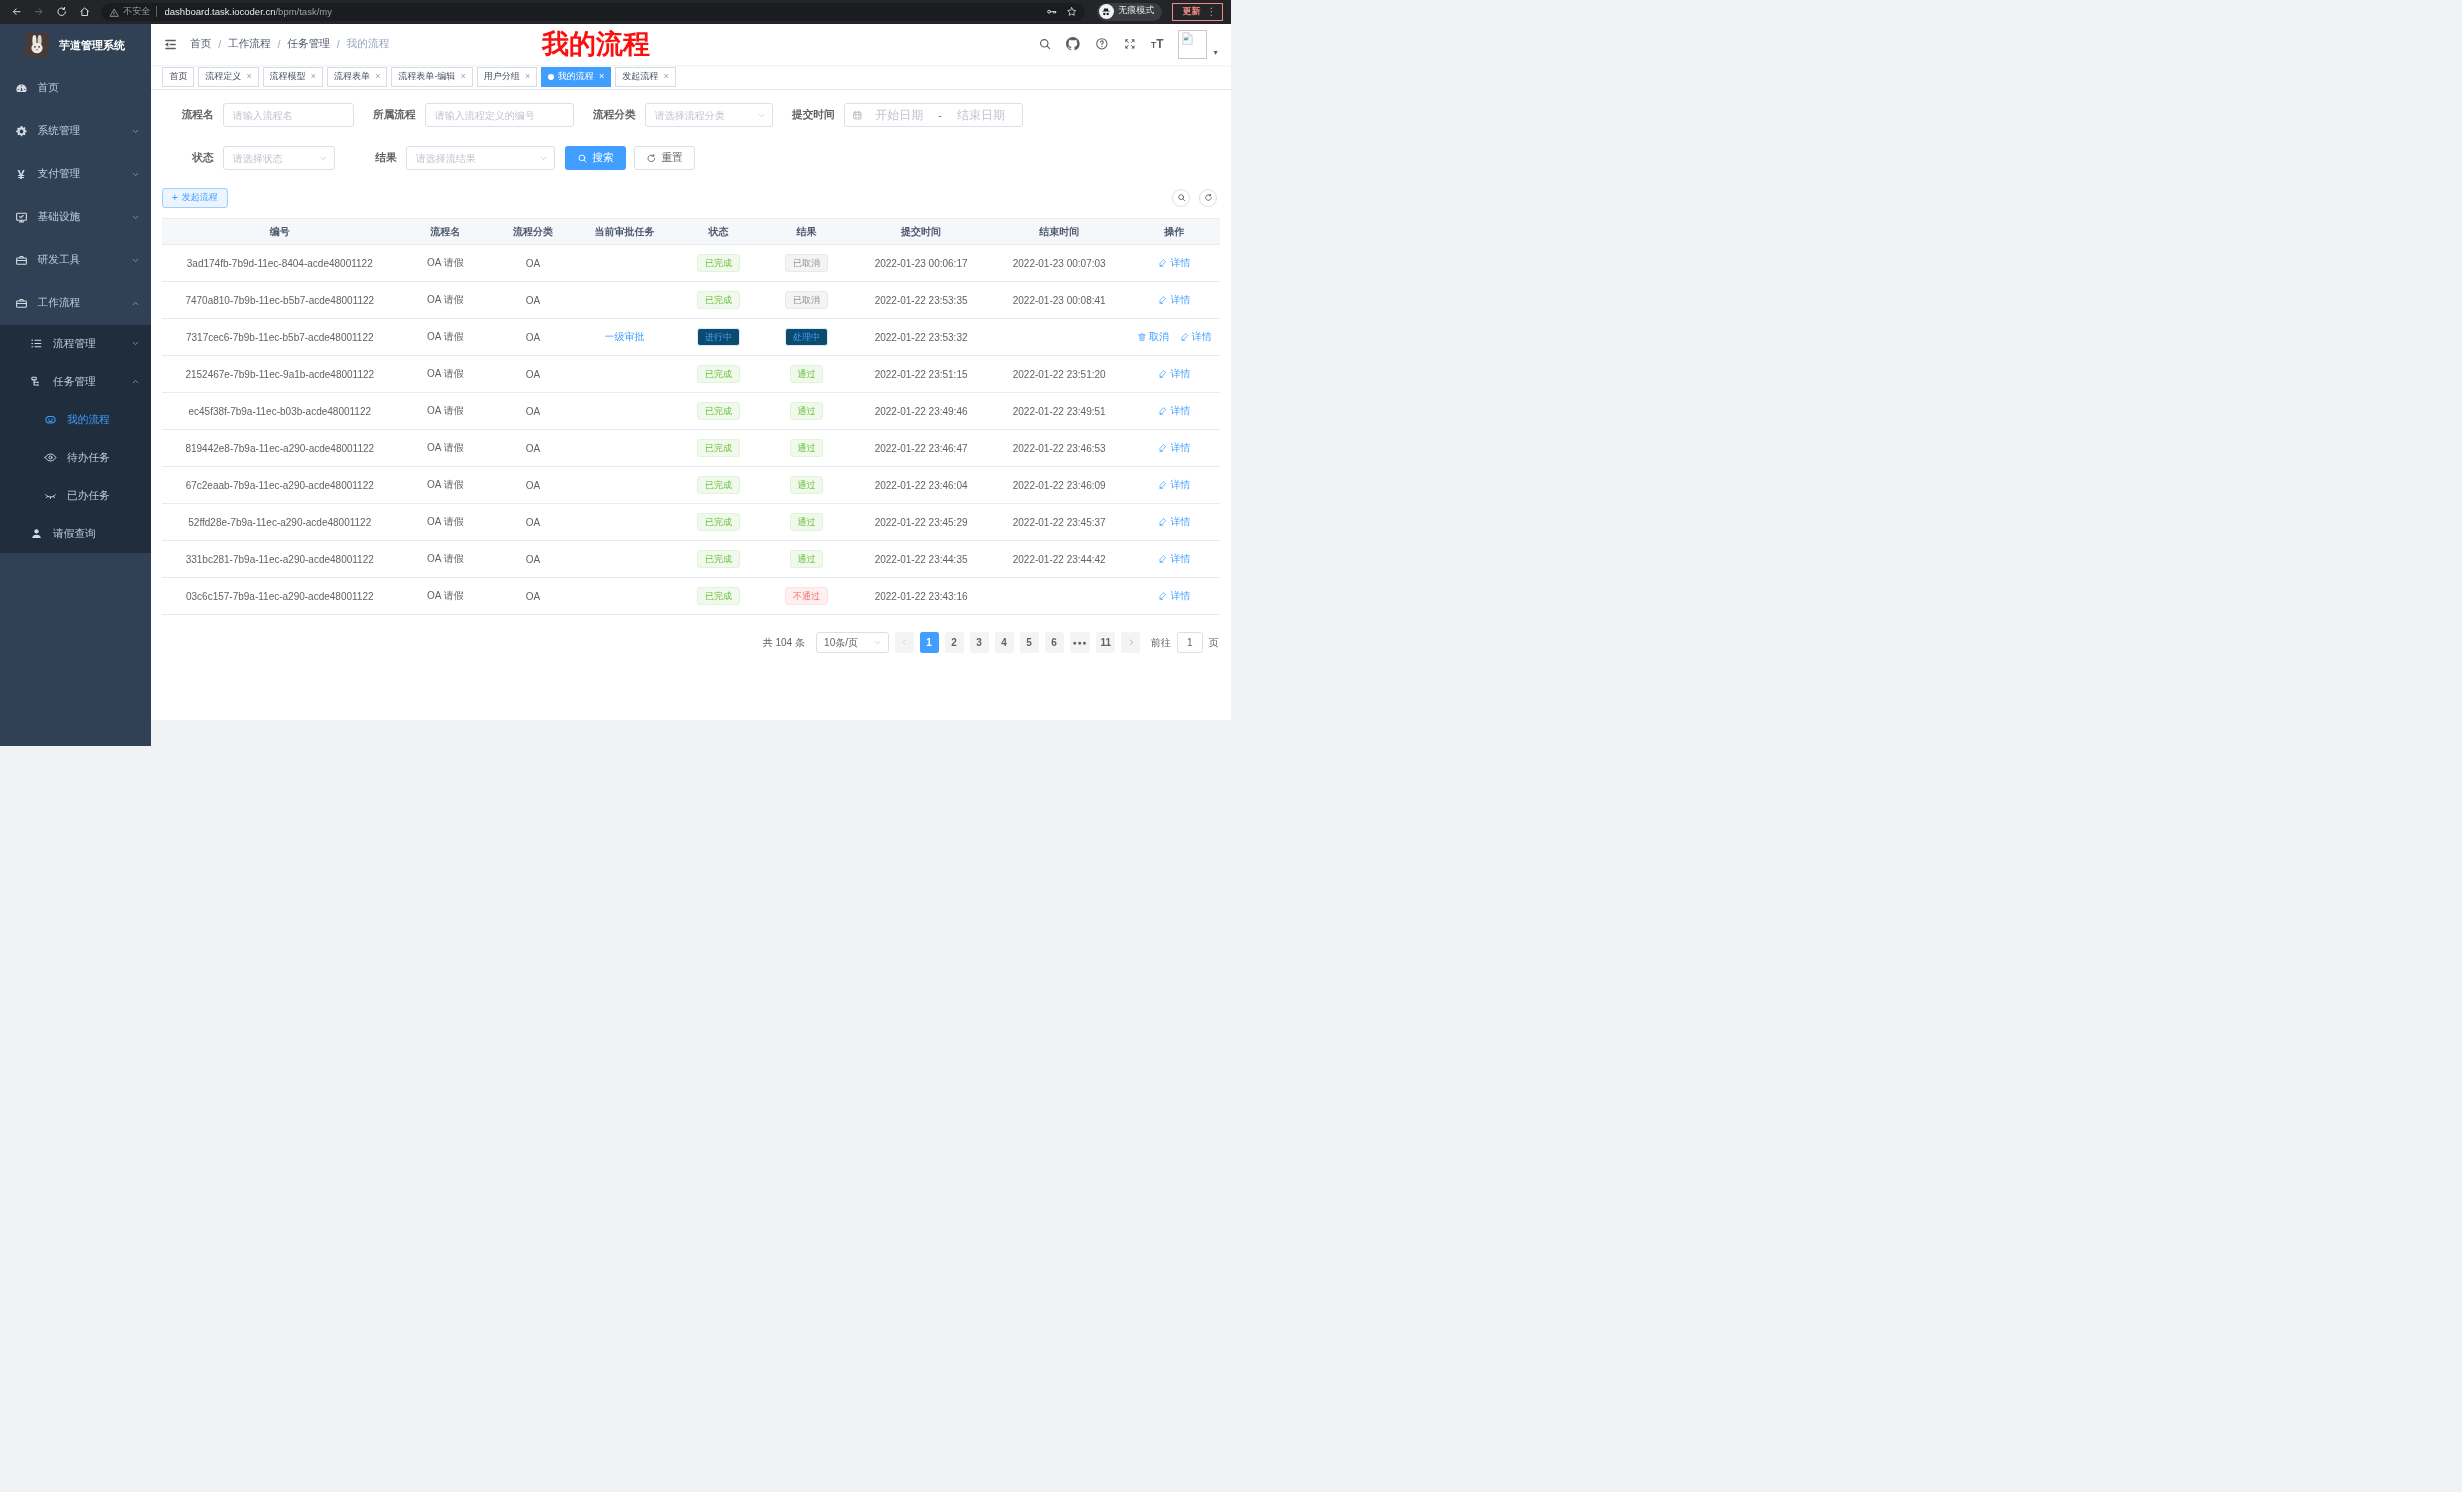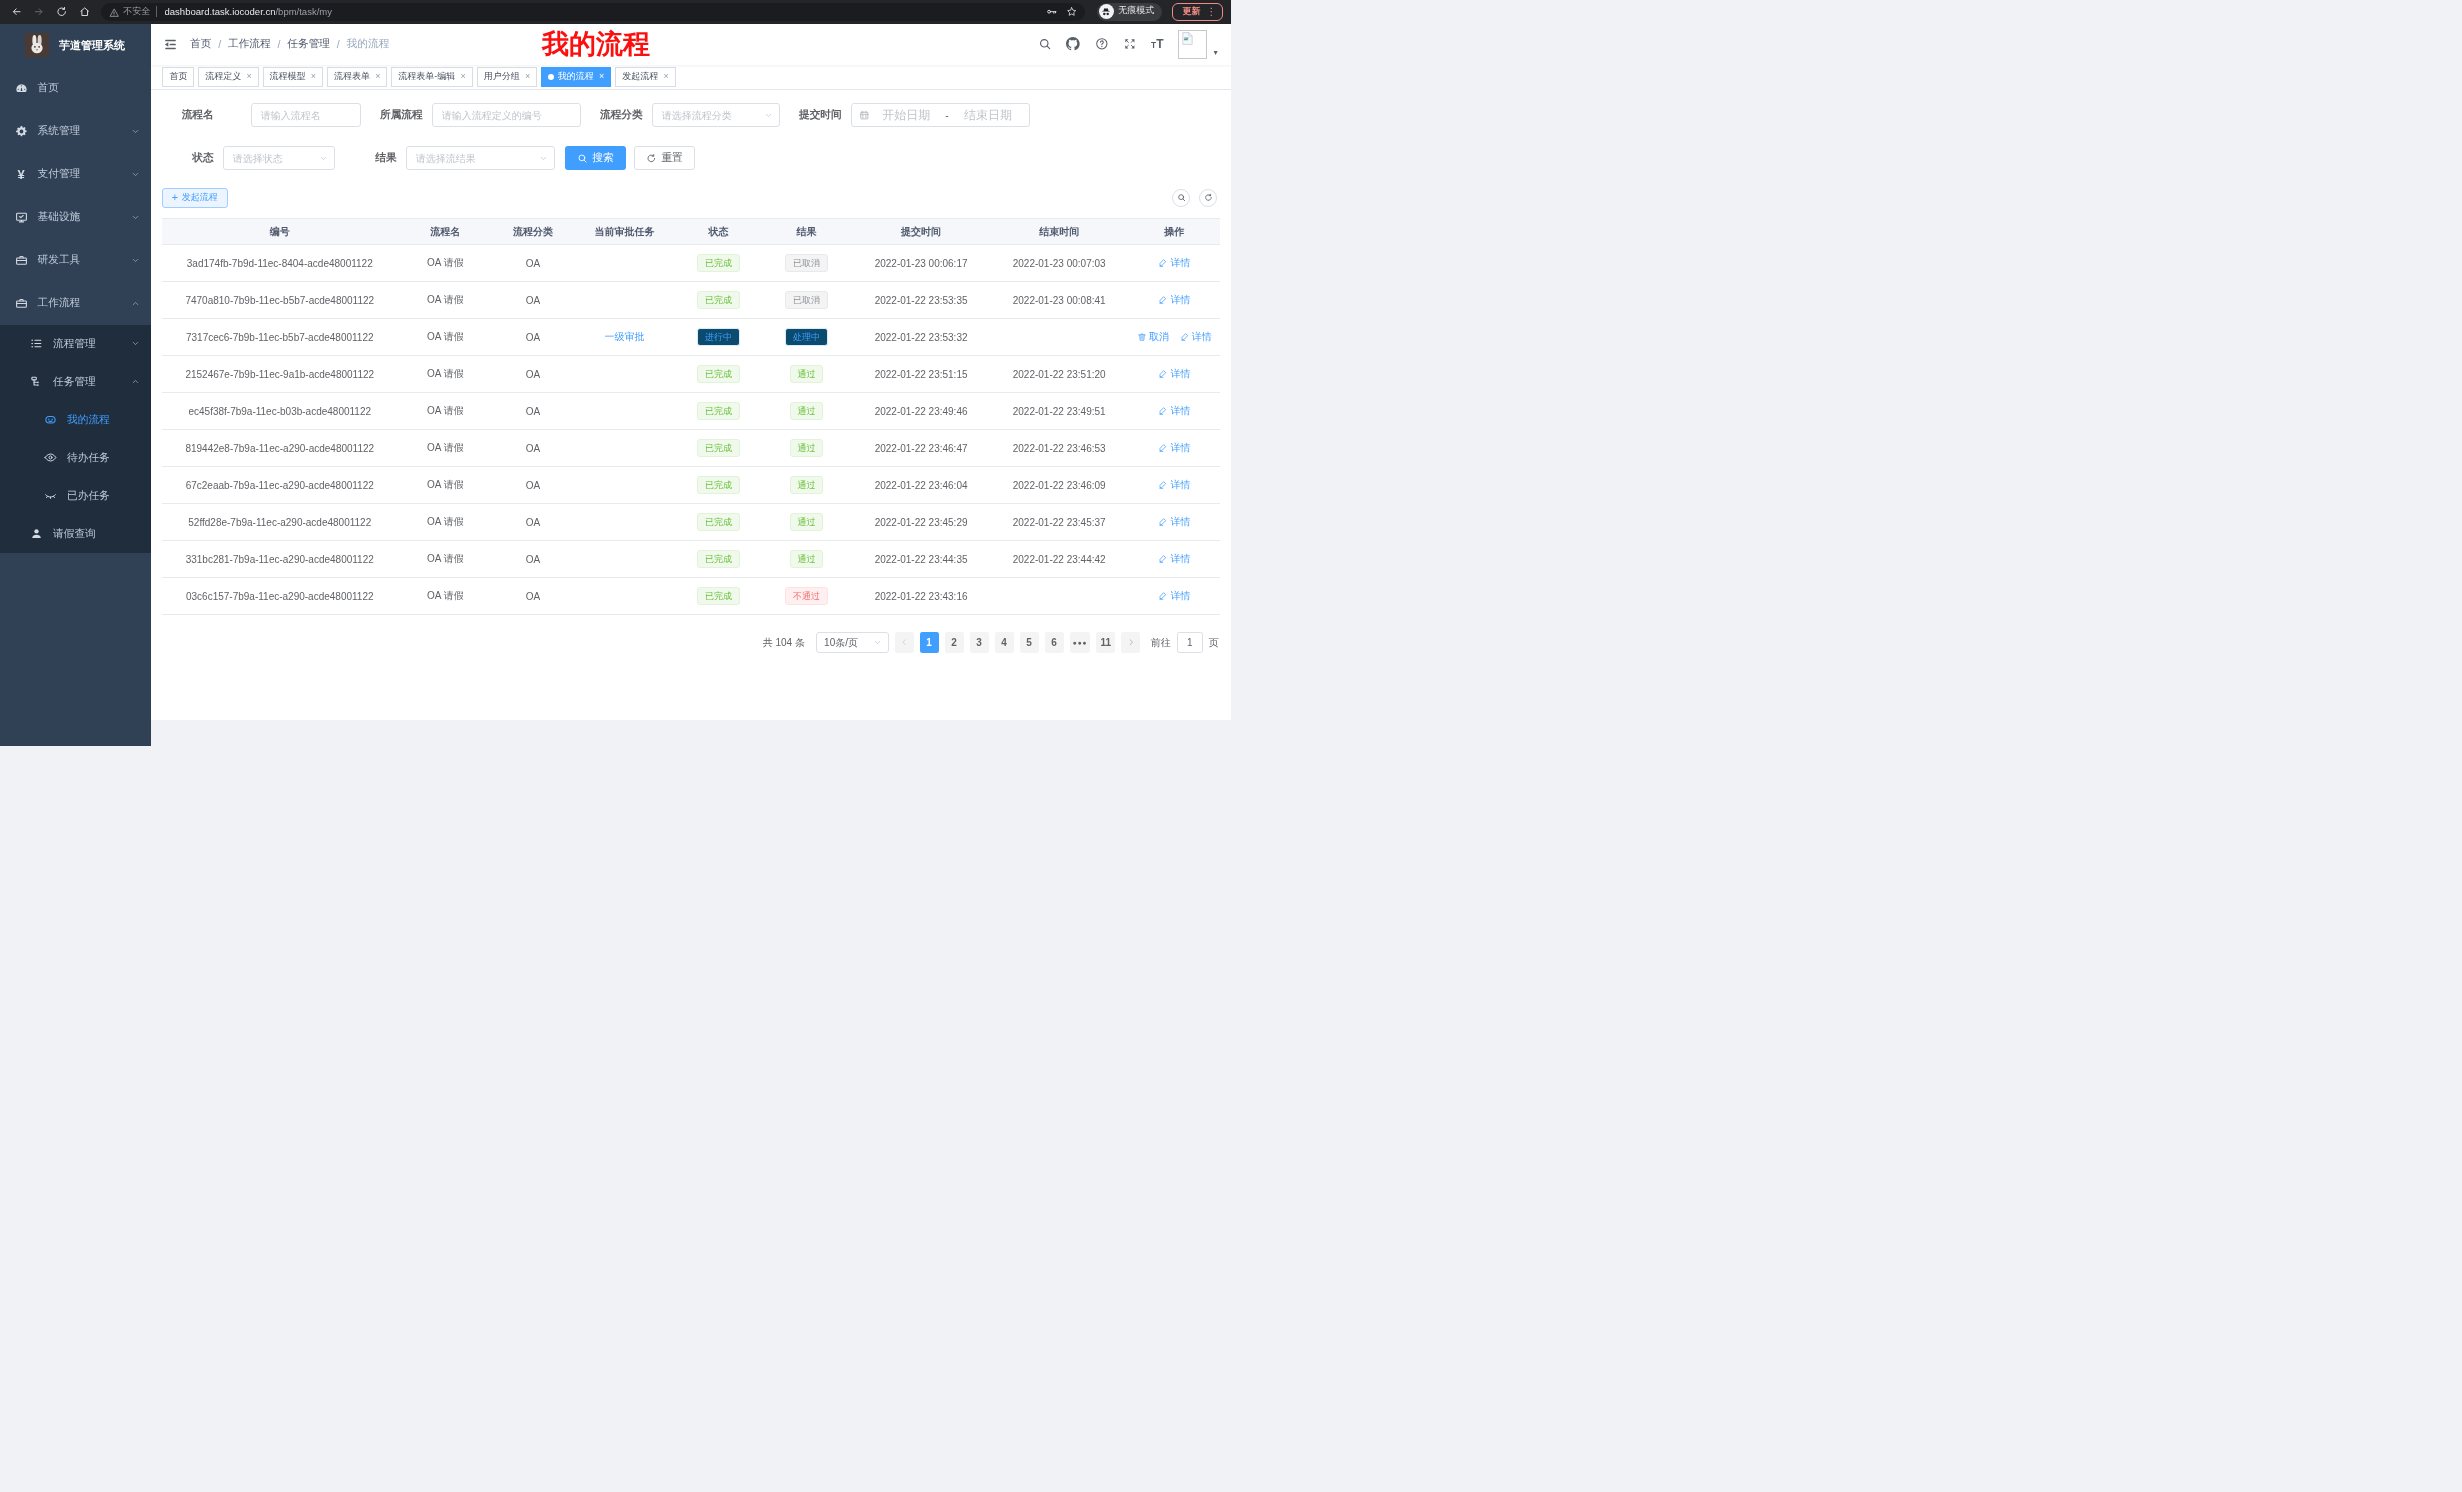--- a/index.html
+++ b/index.html
@@ -18,21 +18,21 @@
   .om-div { width:0.8px; height:10.7px; background:#5f6368; margin-right:7.6px; }
   .url { font-size:9.5px; color:#e8eaed; white-space:nowrap; overflow:hidden; }
   .url .path { color:#9aa0a6; }
   .om-spacer { flex:1; }
   .om-ic { color:#dfe1e5; width:11.4px; height:11.4px; margin-left:9px; }
   .om-ic svg { width:11.4px; height:11.4px; }
   .incog { display:flex; gap:4.6px; background:#3a3b3f; border-radius:9px; height:18px; padding:1.5px 7.6px 1.5px 1.5px; margin-left:4.6px; }
   .incog-circle { width:15px; height:15px; background:#f1f3f4; border-radius:50%; display:flex; align-items:center; justify-content:center; color:#202124; }
   .incog-circle svg { width:10px; height:10px; }
   .incog-label { color:#e8eaed; font-size:9px; white-space:nowrap; }
-  .update-pill { display:flex; align-items:center; gap:6px; border:1.1px solid #f28b82; color:#f28b82; border-radius:6px; height:18px; padding:0 6px 0 9px; margin-left:6px; }
+  .update-pill { display:flex; align-items:center; gap:6px; border:1.1px solid #f28b82; color:#f28b82; border-radius:0; height:18px; padding:0 6px 0 9px; margin-left:6px; }
   .update-label { font-size:9px; font-weight:700; white-space:nowrap; }
   .dots-v { font-size:10px; line-height:1; letter-spacing:0; }
 
   
   .app { display:flex; height:723px; }
   .sidebar { width:151px; background:#304156; flex:0 0 auto; color:#bfcbd9; overflow:hidden; }
   .logo-row { height:43px; display:flex; align-items:center; padding-left:25px; gap:10px; }
   .logo-avatar { width:24px; height:24px; border-radius:2.3px; overflow:hidden; flex:0 0 auto; }
   .logo-avatar svg { width:24px; height:24px; display:block; }
   .logo-title { color:#fff; font-size:11px; font-weight:700; white-space:nowrap; }
@@ -459,21 +459,21 @@
               <span class="tab-close">×</span>
             </div>
           </span>
         </div>
 
       <div class="content">
 
         <div class="filter-row r1">
           <div class="form-item">
             <span class="form-label">流程名</span>
-            <span class="ctl" style="width:110px;margin-left:28px;">
+            <span class="ctl" style="width:131px;">
                 <input placeholder="请输入流程名" style="">
               </span>
           </div>
           <div class="form-item">
             <span class="form-label">所属流程</span>
             <span class="ctl" style="width:149px;">
                 <input placeholder="请输入流程定义的编号" style="">
               </span>
           </div>
           <div class="form-item">

